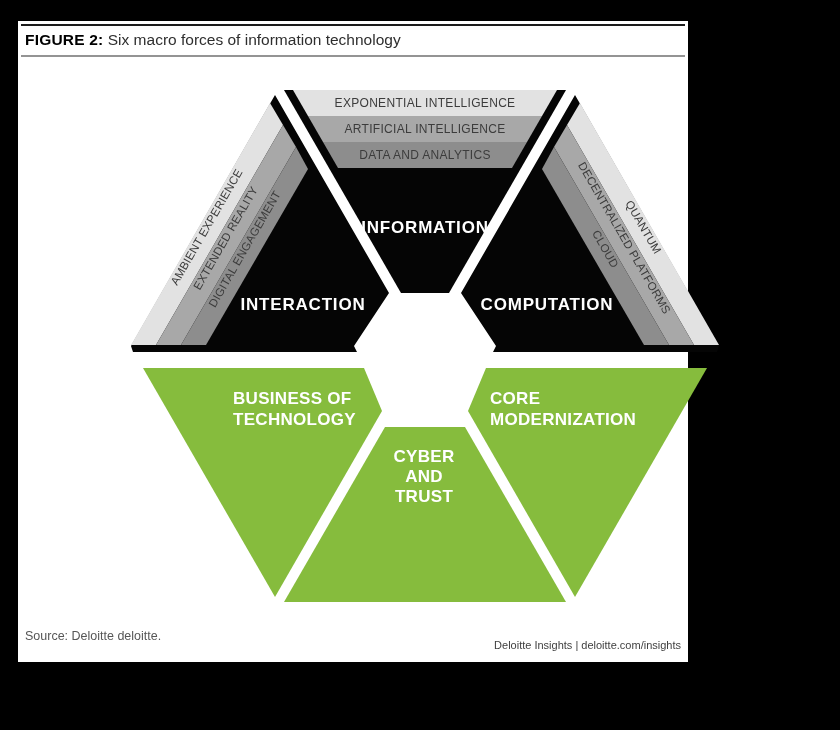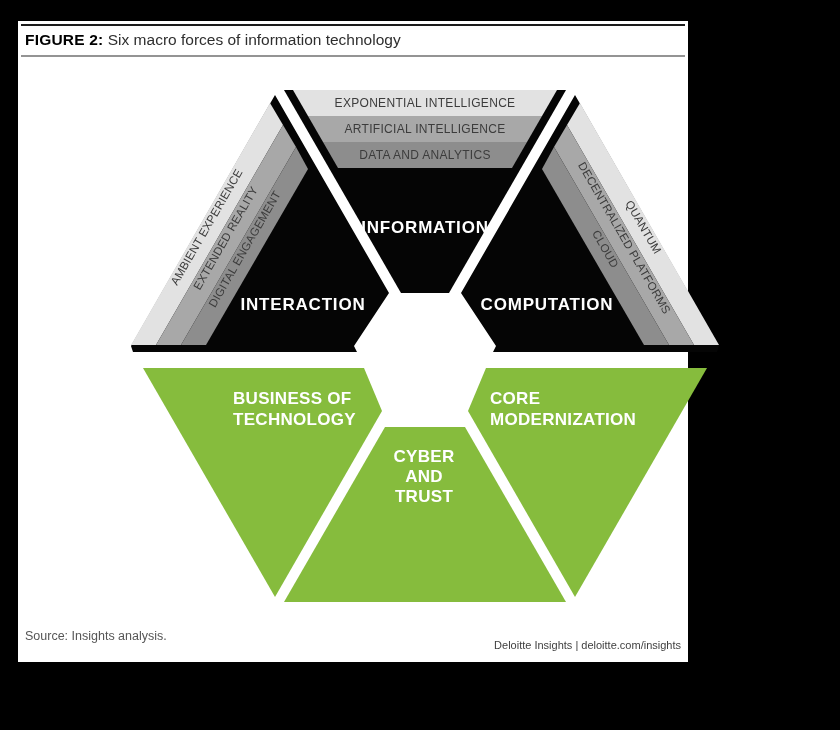--- a/index.html
+++ b/index.html
@@ -20,21 +20,21 @@
 </style>
 </head>
 <body>
 
 <div class="page">
 
   <div class="content">
     <div class="rule-dark"></div>
     <div class="hdr"><b>FIGURE 2:</b><span> Six macro forces of information technology</span></div>
     <div class="rule-gray"></div>
-    <div class="src">Source: Insights analysis.</div>
+    <div class="src">Source: Deloitte deloitte.</div>
     <div class="brand">Deloitte Insights | deloitte.com/insights</div>
   </div>
 
   <svg width="840" height="730" viewBox="0 0 840 730">
 
     <g>
       <polygon points="284,90 566,90 449,293 401,293" fill="#050505"></polygon>
       <polygon points="293,90 557,90 542,116 308,116" fill="#e2e2e2"></polygon>
       <polygon points="308,116 542,116 527,142 323,142" fill="#a8a8a8"></polygon>
       <polygon points="323,142 527,142 512,168 338,168" fill="#8d8d8d"></polygon>

